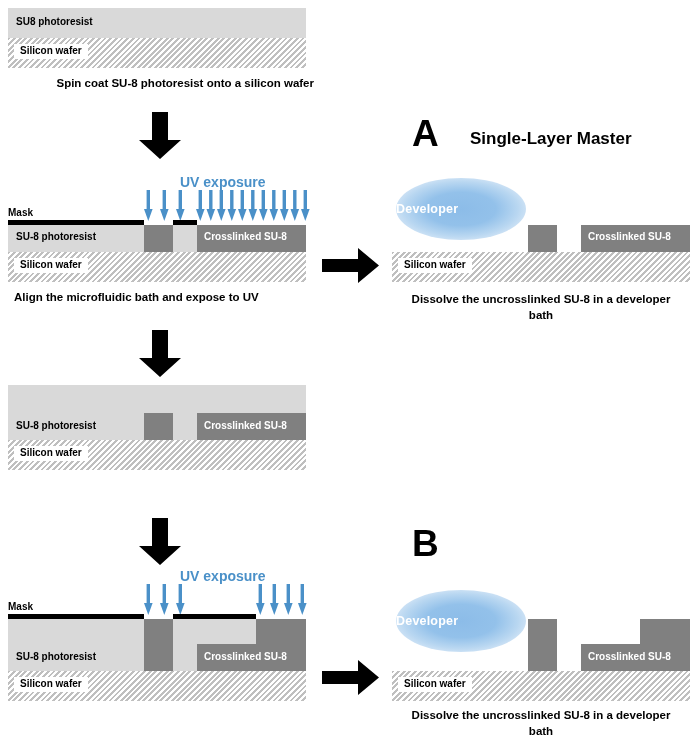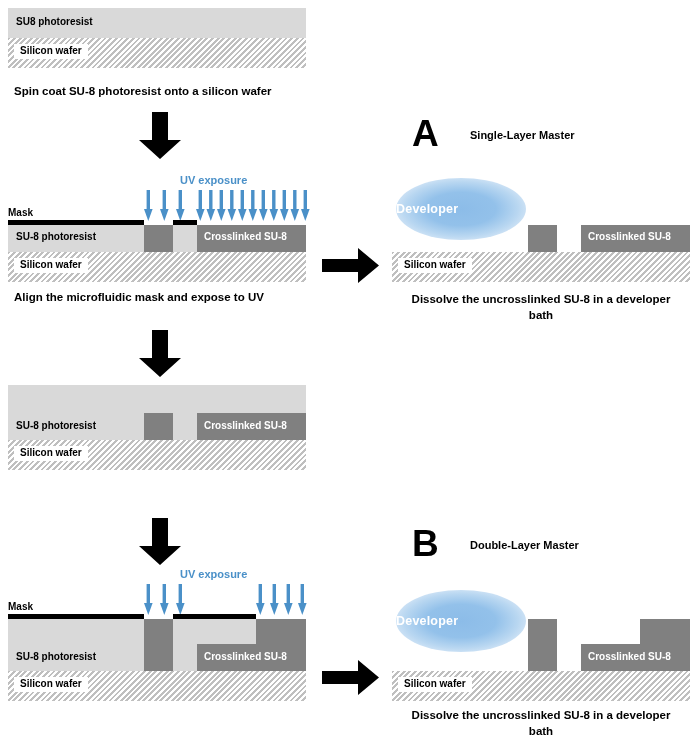--- a/index.html
+++ b/index.html
@@ -48,38 +48,38 @@
     font-weight: bold;
     color: #000;
     line-height: 1.35;
     text-align: center;
   }
   .caption-left { text-align: left; }
 
   
   .uv-text {
     position: absolute;
-    font-size: 11px;
+    font-size: 14px;
     font-weight: bold;
     color: #4a90c8;
     white-space: nowrap;
   }
 
   
   .panel-letter {
     position: absolute;
     font-size: 37px;
     font-weight: bold;
     color: #000;
     line-height: 1;
     font-family: "Liberation Sans", sans-serif;
   }
   .panel-title {
     position: absolute;
-    font-size: 11px;
+    font-size: 17px;
     font-weight: bold;
     color: #000;
     white-space: nowrap;
   }
 
   
   .developer {
     position: absolute;
     border-radius: 50%;
     background: radial-gradient(ellipse at 50% 50%,
@@ -103,21 +103,21 @@
 <body>
 
 <div class="stage">
 
   <div class="abs" style="left:8px; top:8px; width:298px; height:60px;">
     <div class="abs su8" style="left:0; top:0; width:298px; height:30px;"></div>
     <div class="abs wafer" style="left:0; top:30px; width:298px; height:30px;"></div>
     <div class="lbl" style="left:8px; top:9px;">SU8 photoresist</div>
     <div class="lbl lbl-white-bg" style="left:6px; top:36px;">Silicon wafer</div>
   </div>
-  <div class="caption caption-left" style="left:14px; top:84px; width:300px;">Spin coat SU-8 photoresist onto a silicon wafer</div>
+  <div class="caption caption-left" style="left:14px; top:76px; width:300px;text-align:right;">Spin coat SU-8 photoresist onto a silicon wafer</div>
 
   <svg class="arrow-down-svg" style="left:137px; top:112px;" width="46" height="48" viewBox="0 0 46 48">
     <polygon points="15,0 31,0 31,28 44,28 23,47 2,28 15,28" fill="#000000"></polygon>
   </svg>
 
   <div class="uv-text" style="left:180px; top:174px;">UV exposure</div>
 
   <svg class="uv-arrow-svg" style="left:144px; top:190px;" width="46" height="32" viewBox="0 0 46 32">
     <g fill="#4a90c8">
       <g transform="translate(0,0)">
@@ -192,21 +192,21 @@
     <div class="abs maskbar" style="left:165px; top:0; width:24px; height:5px;"></div>
 
     <div class="abs su8" style="left:0; top:5px; width:298px; height:27px;"></div>
     <div class="abs crosslink" style="left:136px; top:5px; width:29px; height:27px;"></div>
     <div class="abs crosslink" style="left:189px; top:5px; width:109px; height:27px;"></div>
     <div class="abs wafer" style="left:0; top:32px; width:298px; height:30px;"></div>
     <div class="lbl" style="left:8px; top:12px;">SU-8 photoresist</div>
     <div class="lbl lbl-on-dark" style="left:196px; top:12px;">Crosslinked SU-8</div>
     <div class="lbl lbl-white-bg" style="left:6px; top:38px;">Silicon wafer</div>
   </div>
-  <div class="caption caption-left" style="left:14px; top:290px; width:300px;">Align the microfluidic mask and expose to UV</div>
+  <div class="caption caption-left" style="left:14px; top:290px; width:300px;">Align the microfluidic bath and expose to UV</div>
 
   <svg class="arrow-right-svg" style="left:322px; top:248px;" width="58" height="36" viewBox="0 0 58 36">
     <polygon points="0,11 36,11 36,0 57,17.5 36,35 36,24 0,24" fill="#000000"></polygon>
   </svg>
 
   <svg class="arrow-down-svg" style="left:137px; top:330px;" width="46" height="48" viewBox="0 0 46 48">
     <polygon points="15,0 31,0 31,28 44,28 23,47 2,28 15,28" fill="#000000"></polygon>
   </svg>
 
   <div class="panel-letter" style="left:412px; top:115px;">A</div>
@@ -300,21 +300,20 @@
     <div class="lbl" style="left:8px; top:38px;">SU-8 photoresist</div>
     <div class="lbl lbl-on-dark" style="left:196px; top:38px;">Crosslinked SU-8</div>
     <div class="lbl lbl-white-bg" style="left:6px; top:63px;">Silicon wafer</div>
   </div>
 
   <svg class="arrow-right-svg" style="left:322px; top:660px;" width="58" height="36" viewBox="0 0 58 36">
     <polygon points="0,11 36,11 36,0 57,17.5 36,35 36,24 0,24" fill="#000000"></polygon>
   </svg>
 
   <div class="panel-letter" style="left:412px; top:525px;">B</div>
-  <div class="panel-title" style="left:470px; top:539px;">Double-Layer Master</div>
 
   <div class="developer" style="left:396px; top:590px; width:130px; height:62px;">
     <span>Developer</span>
   </div>
 
   <div class="abs" style="left:392px; top:614px; width:298px; height:87px;">
 
     <div class="abs crosslink" style="left:136px; top:5px; width:29px; height:52px;"></div>
 
     <div class="abs crosslink" style="left:189px; top:30px; width:109px; height:27px;"></div>

